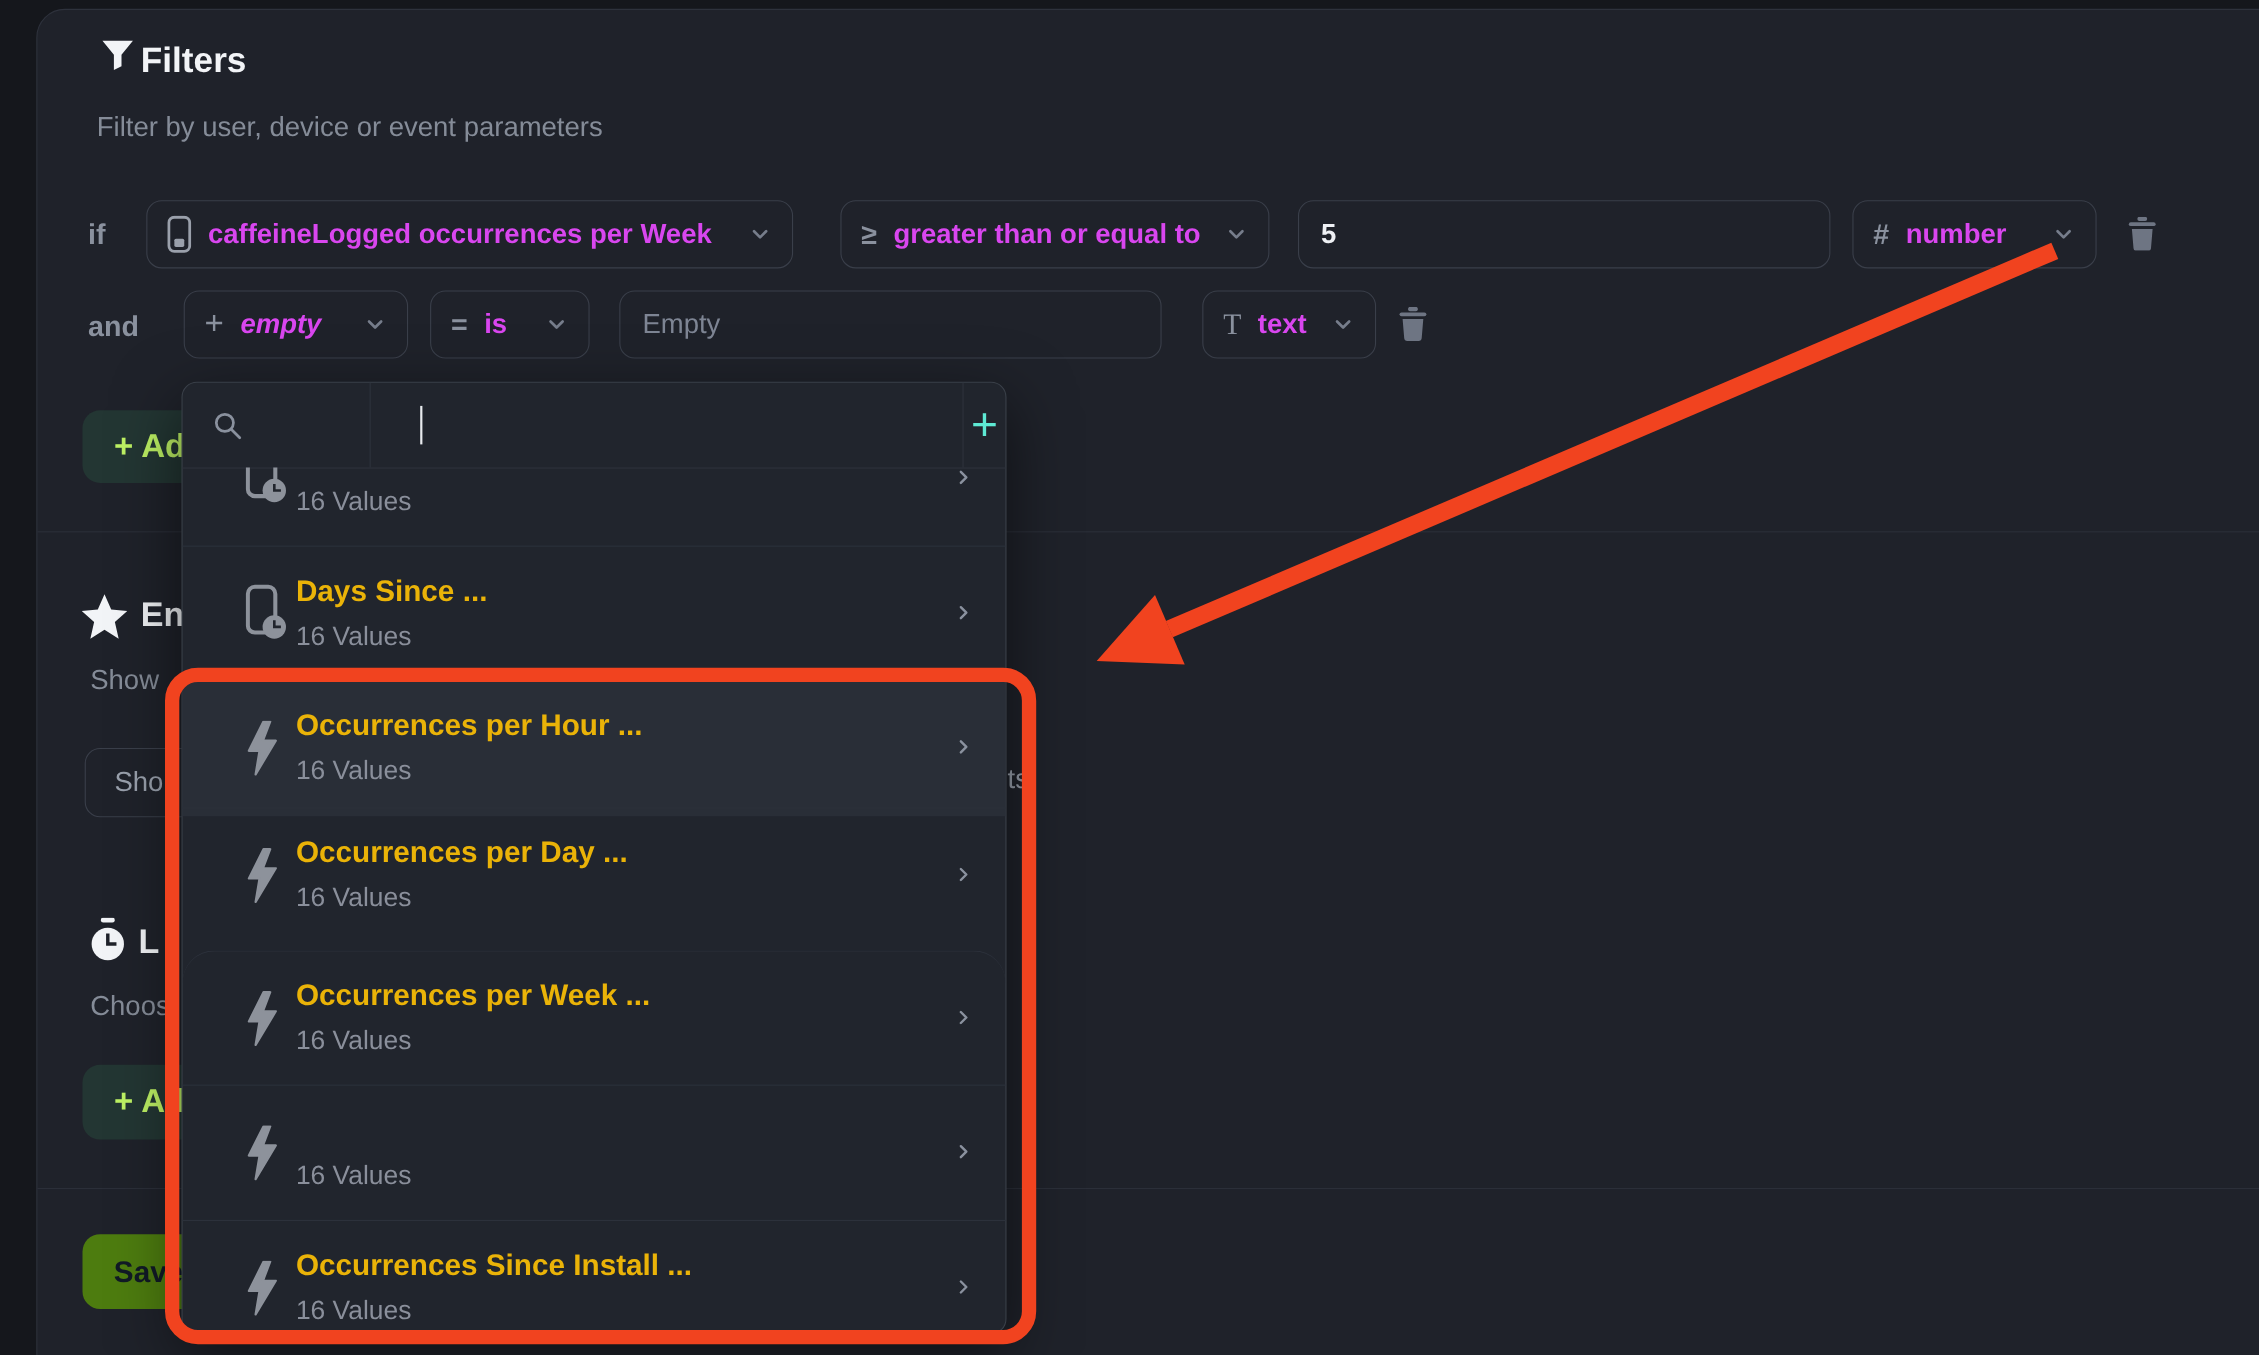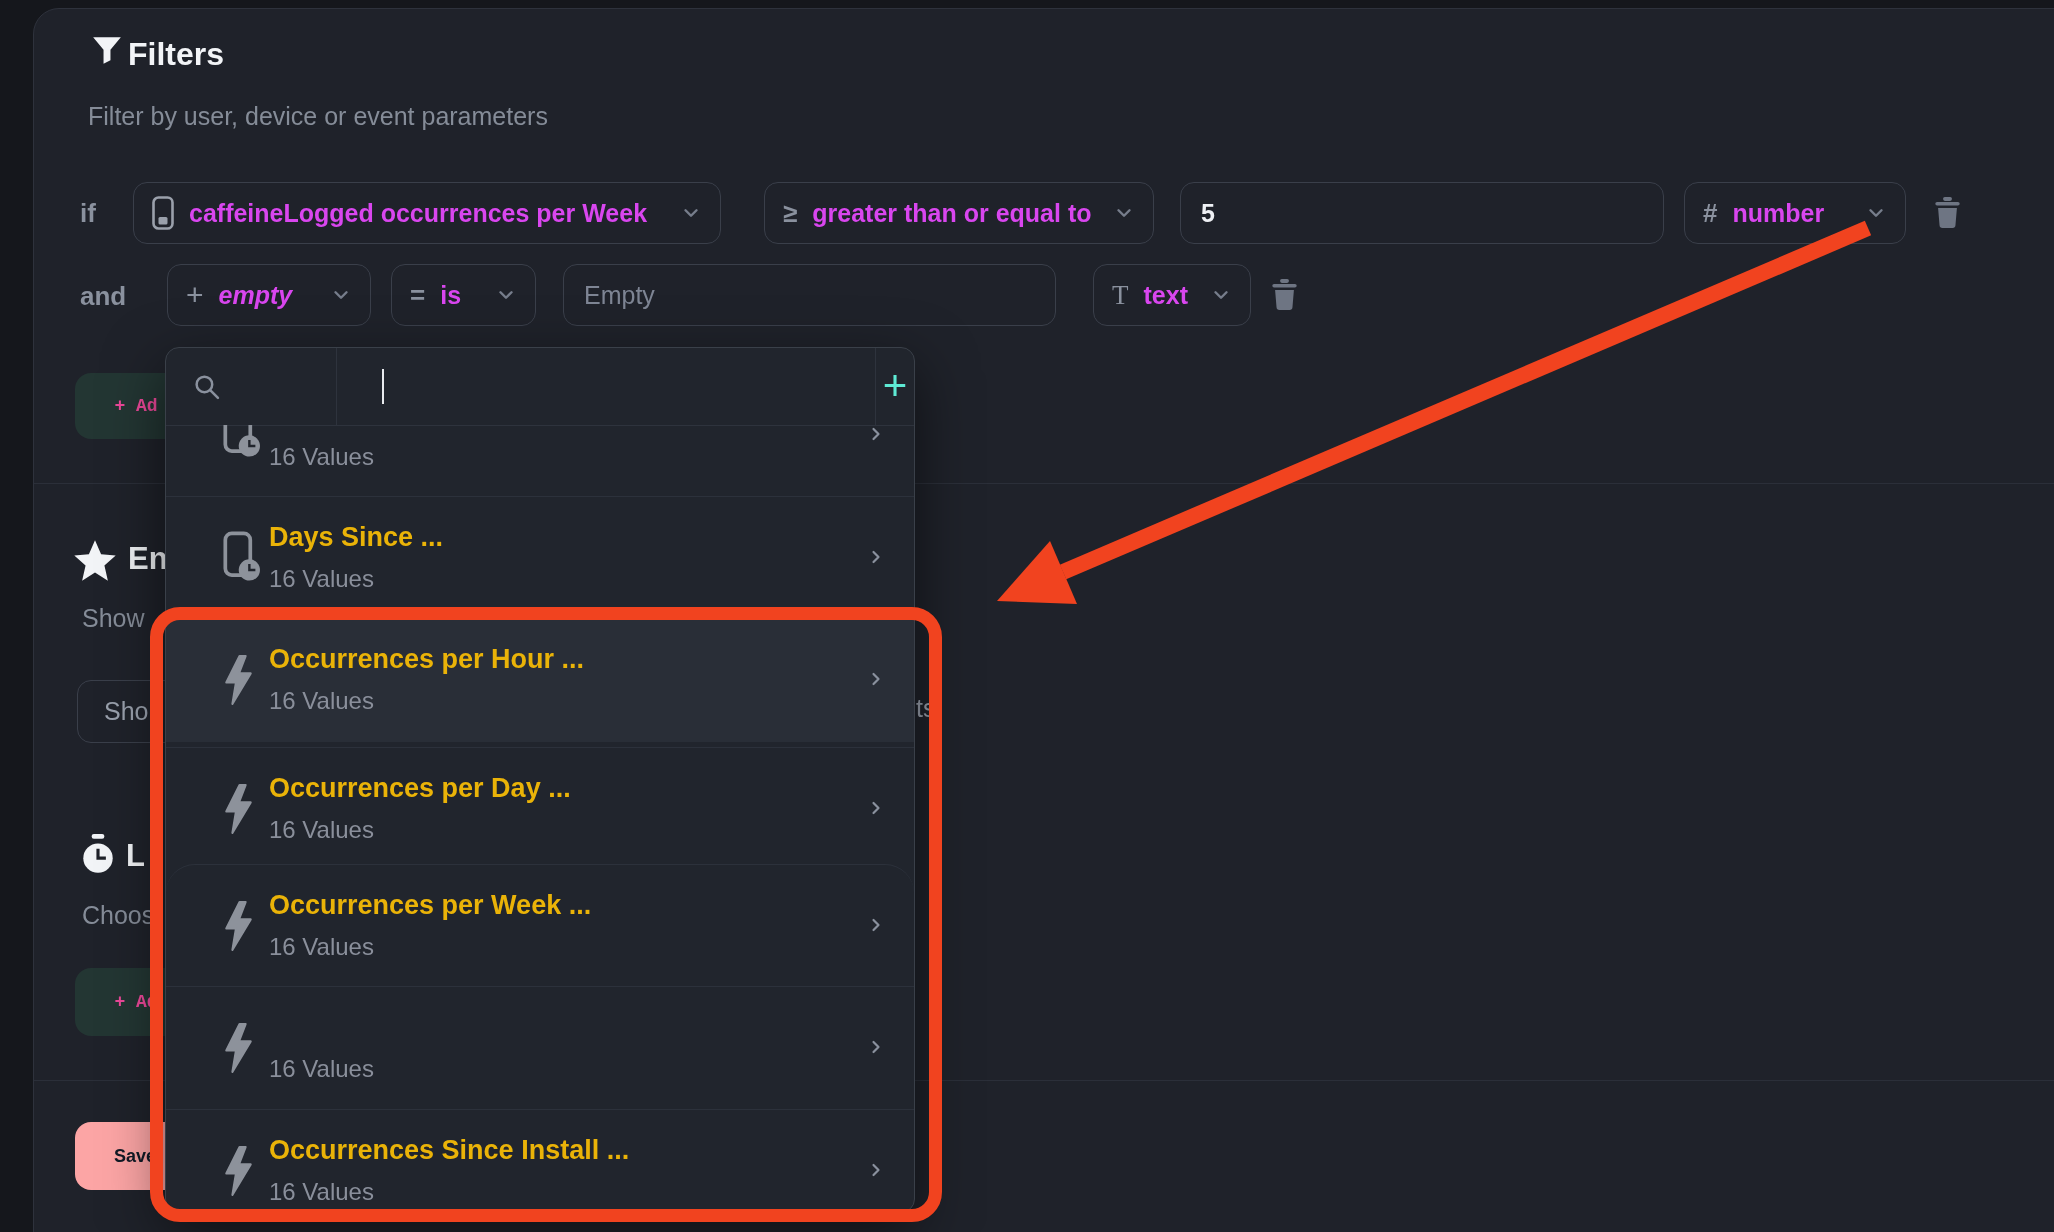--- a/index.html
+++ b/index.html
@@ -26,27 +26,27 @@
   .fieldbox{box-sizing:border-box;height:62px;border:1.5px solid #3a3f4a;border-radius:14px;background:#1f222a;}
   .fieldbox input{width:100%;height:100%;background:transparent;border:none;outline:none;
       padding:0 20px;font-size:25px;font-weight:600;color:#eef0f4;font-family:inherit;box-sizing:border-box;}
   .fieldbox input::placeholder{color:#7e8594;font-weight:400;}
   .trash{color:#6e7583;cursor:pointer;}
   .italic{font-style:italic;color:#969caa;font-weight:400;}
   .serifT{font-family:"Liberation Serif",serif;font-size:27px;color:#8a919e;}
 
   
   .tealbtn{background:#233633;border-radius:16px;display:flex;align-items:center;justify-content:center;
-           color:#ec4899;font-size:18px;font-weight:700;cursor:pointer;font-family:Liberation Mono, monospace;}
+           color:#bef264;font-size:30px;font-weight:700;cursor:pointer;}
   .sec-head{font-size:31px;font-weight:700;color:#f2f4f7;}
   .sec-text{font-size:25px;color:#858c98;}
   .ghostbtn{box-sizing:border-box;border:1.5px solid #3a3f4a;border-radius:14px;
             color:#99a0ac;font-size:25px;display:flex;align-items:center;padding-left:26px;cursor:pointer;}
-  .savebtn{background:#fca5a5;border-radius:16px;display:flex;align-items:center;justify-content:center;
-           color:#111a26;font-size:18px;font-weight:700;cursor:pointer;}
+  .savebtn{background:#4d7c0f;border-radius:16px;display:flex;align-items:center;justify-content:center;
+           color:#111a26;font-size:27px;font-weight:700;cursor:pointer;}
 
   
   .popup{left:165px;top:347px;width:750px;height:866px;background:#21252d;border:1.5px solid #3a4049;
          border-radius:14px;box-shadow:0 20px 60px rgba(0,0,0,.55);z-index:10;box-sizing:border-box;}
   .search-row{position:absolute;left:0;top:0;right:0;height:77px;border-bottom:1px solid #2e333d;}
   .vdiv{position:absolute;top:0;bottom:0;width:1px;background:#2e333d;}
   .search-input{position:absolute;left:171px;top:0;width:538px;height:76px;background:transparent;border:none;
          outline:none;padding:0 0 0 60px;font-size:28px;color:#e8eaee;font-family:inherit;box-sizing:border-box;}
   .search-input::placeholder{color:#8a919e;}
   .caret{position:absolute;left:216px;top:21px;width:2px;height:35px;background:#e8eaee;}
@@ -240,21 +240,21 @@
       <svg class="it-icon" style="top:36px;" width="31" height="51">
           <use href="#i-bolt"></use>
         </svg>
       <div class="it-title">Occurrences per Hour ...</div>
       <div class="it-values">16 Values</div>
       <svg class="it-chev" width="20" height="20">
           <use href="#i-chevr"></use>
         </svg>
     </div>
 
-    <div class="item bt" style="top:399px;height:123px;">
+    <div class="item bt" style="top:386px;height:123px;">
       <svg class="it-icon" style="top:36px;" width="31" height="51">
           <use href="#i-bolt"></use>
         </svg>
       <div class="it-title">Occurrences per Day ...</div>
       <div class="it-values">16 Values</div>
       <svg class="it-chev" width="20" height="20">
           <use href="#i-chevr"></use>
         </svg>
     </div>
 

